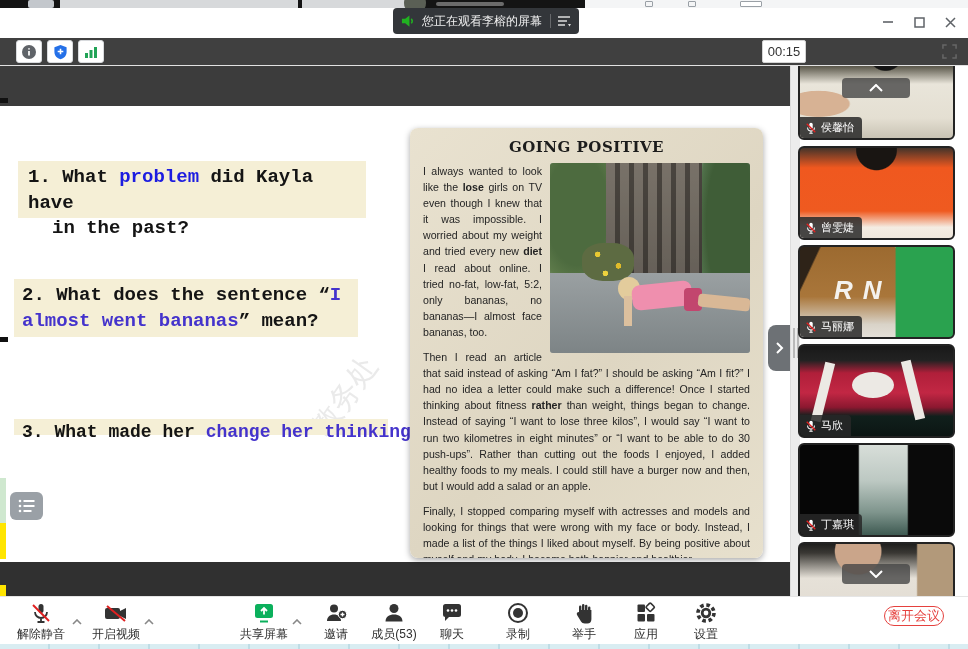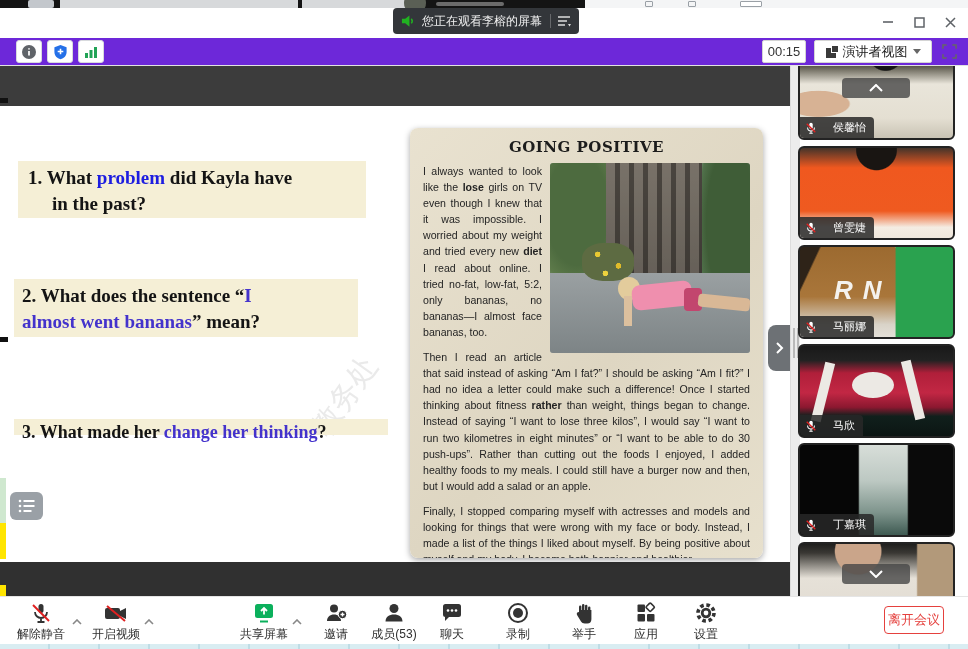--- a/index.html
+++ b/index.html
@@ -20,38 +20,38 @@
   
   #banner { left:393px; top:8px; width:186px; height:26px; background:#33363a; border-radius:4px;
     display:flex; align-items:center; padding:0 8px; gap:6px; z-index:30; }
   #banner .txt { color:#f2f2f2; font-size:12px; white-space:nowrap; }
   #banner .div { width:1px; height:14px; background:rgba(255,255,255,.25); margin-left:2px; }
 
   
   .winctl { top:14px; width:18px; height:16px; display:flex; align-items:center; justify-content:center; cursor:pointer; }
 
   
-  #toolbar { left:0; top:38px; width:968px; height:28px; background:#6d28d9; border-bottom:1px solid #e2e2e2; }
+  #toolbar { left:0; top:38px; width:968px; height:28px; background:#404040; border-bottom:1px solid #e2e2e2; }
   .tb-btn { position:absolute; top:2px; width:26px; height:23px; background:#fff; border:1px solid #d8dadd;
     border-radius:3px; display:flex; align-items:center; justify-content:center; cursor:pointer; }
   #timer { position:absolute; left:762px; top:2px; width:44px; height:23px; background:#fff; border:1px solid #d4d4d4;
     border-radius:2px; font-size:13px; color:#333; display:flex; align-items:center; justify-content:center; }
   #view-select { position:absolute; left:814px; top:2px; width:118px; height:23px; background:#fff; border:1px solid #d4d4d4;
     border-radius:2px; display:flex; align-items:center; justify-content:center; gap:5px; font-size:13px; color:#222; cursor:pointer; }
   .layout-glyph { position:relative; width:12px; height:12px; }
   .layout-glyph i { position:absolute; background:#3a3a3a; }
   #fullscreen-btn { position:absolute; left:938px; top:3px; width:22px; height:21px; display:flex; align-items:center; justify-content:center; cursor:pointer; }
 
   
   #screen { left:0; top:66px; width:790px; height:530px; background:#fff; overflow:hidden; }
   .letterbox { position:absolute; left:0; width:790px; background:#3c3c3c; }
   .edge-art { position:absolute; left:0; }
 
   .qbox { position:absolute; background:#f5efd6; color:#141414;
-    font-family:Liberation Serif, serif; font-weight:bold; }
+    font-family:Liberation Mono, monospace; font-weight:bold; }
   #q1 { left:18px; top:95px; width:348px; height:57px; font-size:19px; line-height:1.35; padding:4px 8px 0 10px; }
   #q1 .l2 { margin-left:24px; }
   #q2 { left:14px; top:213px; width:344px; height:58px; font-size:19px; line-height:1.35; padding:4px 6px 0 8px; }
   #q3 { left:14px; top:353px; width:374px; height:16px; font-size:18px; padding:3px 6px 0 8px; white-space:nowrap; }
   .hl-blue { color:#1d1de0; }
   .hl-violet { color:#4433cc; }
 
   .wm { position:absolute; color:rgba(90,90,90,.13); font-size:30px; transform:rotate(-55deg); pointer-events:none; }
 
   #article { position:absolute; left:410px; top:62px; width:353px; height:430px; border-radius:8px;
@@ -70,21 +70,21 @@
     border-radius:8px 0 0 8px; display:flex; align-items:center; justify-content:center; cursor:pointer; }
 
   #splitter { left:790px; top:66px; width:10px; height:583px; background:#ececec; border-left:1px solid #dcdcdc; cursor:col-resize; }
   #splitter .grip { position:absolute; top:262px; width:2px; height:30px; background:#b9b9b9; }
 
   
   #sidebar { left:798px; top:66px; width:162px; height:530px; overflow:hidden; }
   .tile { position:absolute; left:0; width:157px; height:94px; border:2px solid #232323; border-radius:6px;
     overflow:hidden; background:#444; }
   .nameplate { position:absolute; left:0; bottom:0; height:21px; background:rgba(40,40,40,.85);
-    border-radius:0 4px 0 4px; display:flex; align-items:center; gap:16px; padding:0 8px 0 5px; }
+    border-radius:0 4px 0 4px; display:flex; align-items:center; gap:4px; padding:0 8px 0 5px; }
   .nameplate span { color:#fff; font-size:11px; white-space:nowrap; }
   .scroll-btn { position:absolute; left:44px; width:68px; height:20px; background:rgba(70,70,70,.8);
     border-radius:4px; display:flex; align-items:center; justify-content:center; cursor:pointer; z-index:5; }
 
   .t1 { background:
       radial-gradient(circle at 56% 6%, #141414 0 14%, transparent 15%),
       radial-gradient(ellipse at 12% 62%, #d7b294 0 16%, transparent 17%),
       linear-gradient(180deg,#3c3a2c 0%,#4a473a 18%,#e9e5da 40%,#e4dfd2 78%,#c9c3b4 100%); }
   .t2 { background:
       radial-gradient(circle at 50% 2%, #191512 0 17%, transparent 18%),
@@ -105,22 +105,22 @@
   .t6 { background:
       radial-gradient(circle at 38% 8%, #caa58a 0 18%, transparent 19%),
       linear-gradient(90deg, transparent 0 76%, #b2997a 77% 100%),
       linear-gradient(180deg,#20201e 0%,#3a3834 10%,#e6e1d8 38%,#dfd9cf 100%); }
 
   
   #bottombar { left:0; top:596px; width:968px; height:48px; background:#fff; border-top:1px solid #e5e5e5; z-index:40; }
   .bb-btn { position:absolute; top:4px; display:flex; flex-direction:column; align-items:center; gap:1px; cursor:pointer; }
   .bb-btn .lbl { font-size:12px; color:#2f2f2f; white-space:nowrap; }
   .bb-caret { position:absolute; top:14px; cursor:pointer; }
-  #leave-btn { position:absolute; left:884px; top:9px; width:60px; height:28px; border:1px solid #e5413e;
-    border-radius:4px; background:#fff; color:#e5413e; font-size:13px; display:flex; align-items:center;
+  #leave-btn { position:absolute; left:884px; top:9px; width:60px; height:20px; border:1px solid #e5413e;
+    border-radius:12px; background:#fff; color:#e5413e; font-size:13px; display:flex; align-items:center;
     justify-content:center; cursor:pointer; }
 
   #bottom-strip { left:0; top:644px; width:968px; height:5px;
     background:repeating-linear-gradient(90deg,#d9edf2 0 48px,#bfdde6 48px 50px); }
 </style>
 </head>
 <body>
 
 <div id="stage">
 
@@ -179,30 +179,20 @@
       </svg>
     </div>
     <div class="tb-btn" style="left:78px;">
       <svg width="16" height="14" viewBox="0 0 16 14">
         <rect x="2" y="8" width="3" height="5" fill="#21a356"></rect>
         <rect x="6.5" y="5" width="3" height="8" fill="#21a356"></rect>
         <rect x="11" y="2" width="3" height="11" fill="#21a356"></rect>
       </svg>
     </div>
     <div id="timer">00:15</div>
-    <div id="view-select">
-      <span class="layout-glyph">
-        <i style="left:0; top:2px; width:10px; height:10px;"></i>
-        <i style="left:6px; top:0; width:6px; height:6px; box-shadow:-1px 1px 0 #fff;"></i>
-      </span>
-      <span>演讲者视图</span>
-      <svg width="8" height="5" viewBox="0 0 8 5">
-        <polygon points="0,0 8,0 4,5" fill="#666"></polygon>
-      </svg>
-    </div>
     <div id="fullscreen-btn">
       <svg width="15" height="15" viewBox="0 0 16 16">
         <path d="M1 5V1h4M11 1h4v4M15 11v4h-4M5 15H1v-4" fill="none" stroke="#666" stroke-width="1.6"></path>
       </svg>
     </div>
   </div>
 
   <div id="screen" class="abs">
     <div class="letterbox" style="top:0; height:40px;"></div>
     <div class="letterbox" style="top:496px; height:34px; background:#303030;"></div>

